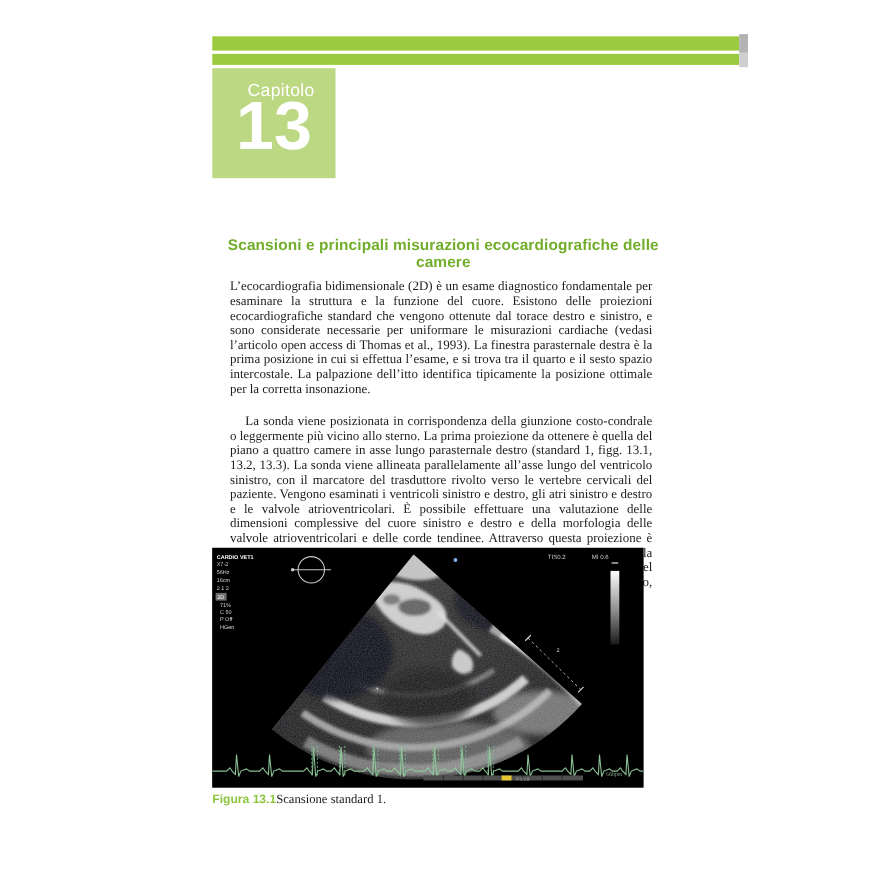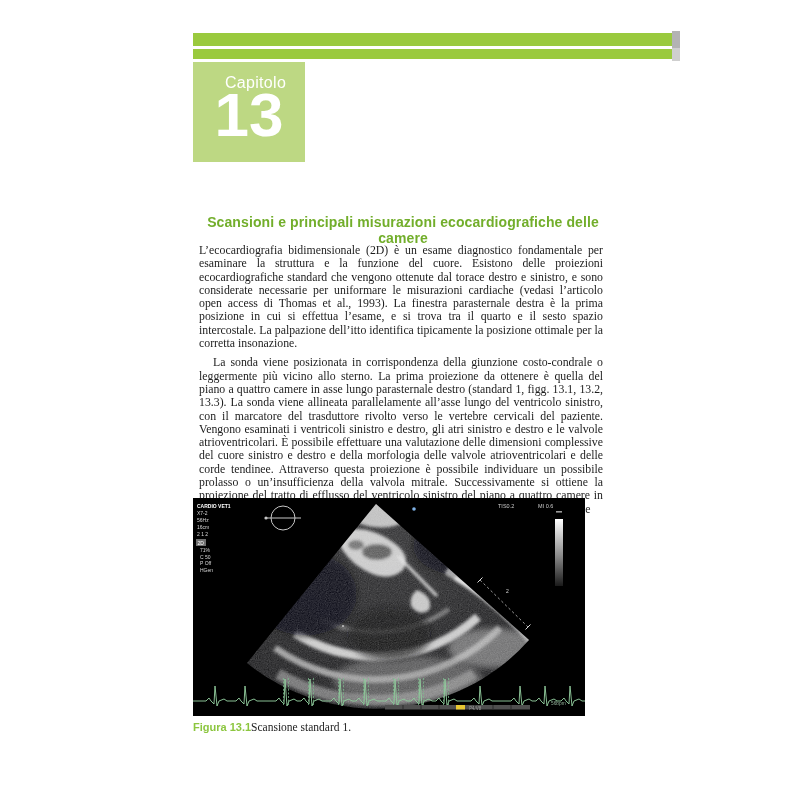--- a/index.html
+++ b/index.html
@@ -21,21 +21,21 @@
 
   .chapter-title{position:absolute;left:315px;top:98px;margin:0;font-family:"Liberation Sans", sans-serif;
                  font-size:25px;font-weight:bold;color:var(--green-title);letter-spacing:.2px;}
 
   .section-heading{position:absolute;left:193px;top:214px;width:420px;margin:0;
                    font-family:"Liberation Sans", sans-serif;font-size:14px;font-weight:bold;
                    color:var(--green-heading);letter-spacing:.1px;text-align:center;}
 
   .bodytext{position:absolute;left:193px;top:238px;width:416px;color:#1c1c1c;
             font-size:11.8px;line-height:13.3px;text-align:justify;}
-  .bodytext p{margin:6px;}
+  .bodytext p{margin:16px;}
   .bodytext p.indent{text-indent:14px;}
 
   
   .us-figure{position:absolute;left:193px;top:498px;width:392px;height:218px;background:#000;}
   .us-figure svg{display:block;}
 
   .fig-caption{position:absolute;left:193px;top:721px;margin:0;font-size:11.5px;color:#222;}
   .fig-caption .cap-label{font-family:"Liberation Sans", sans-serif;font-weight:bold;
                           color:var(--green-title);margin-right:0;font-size:11px;}
 

